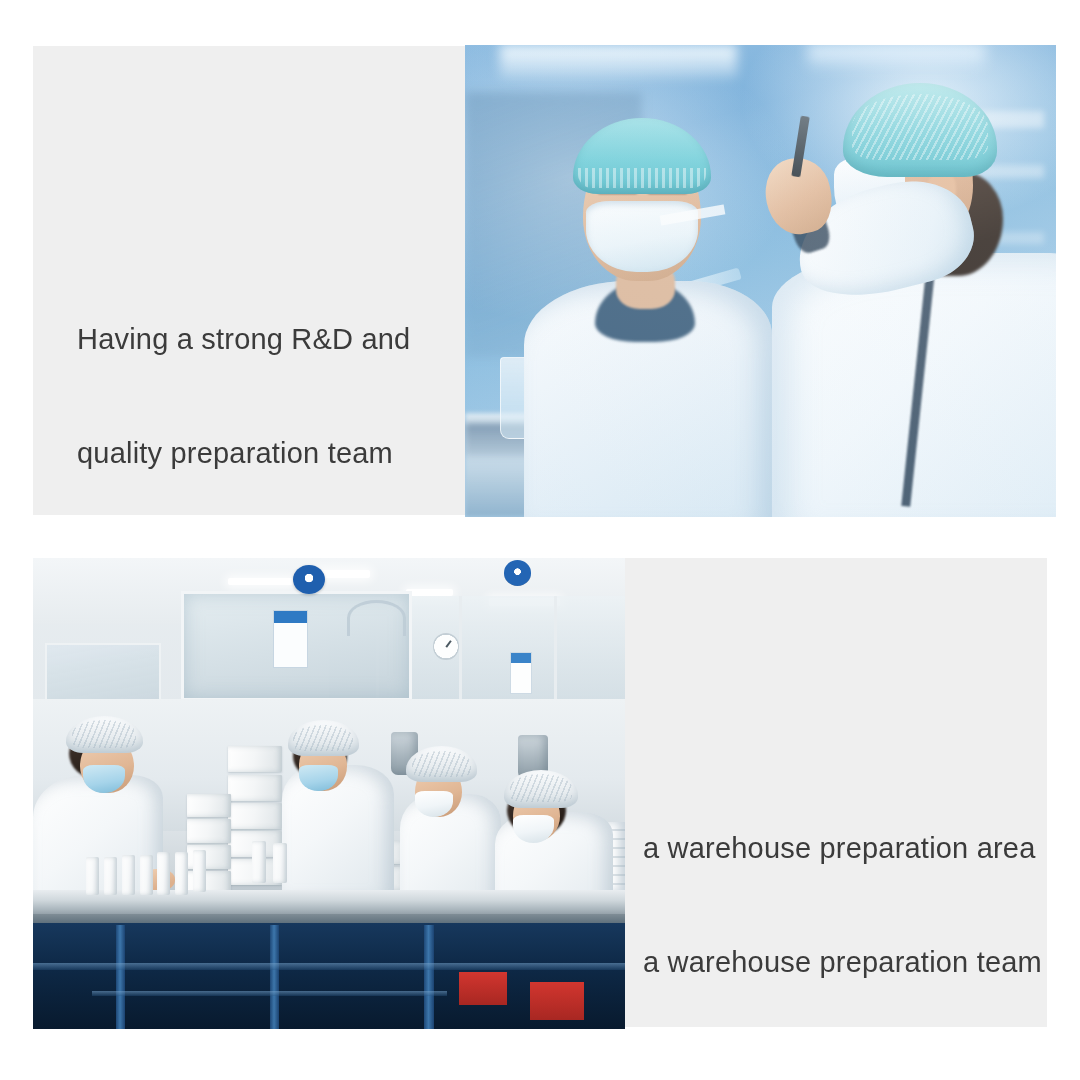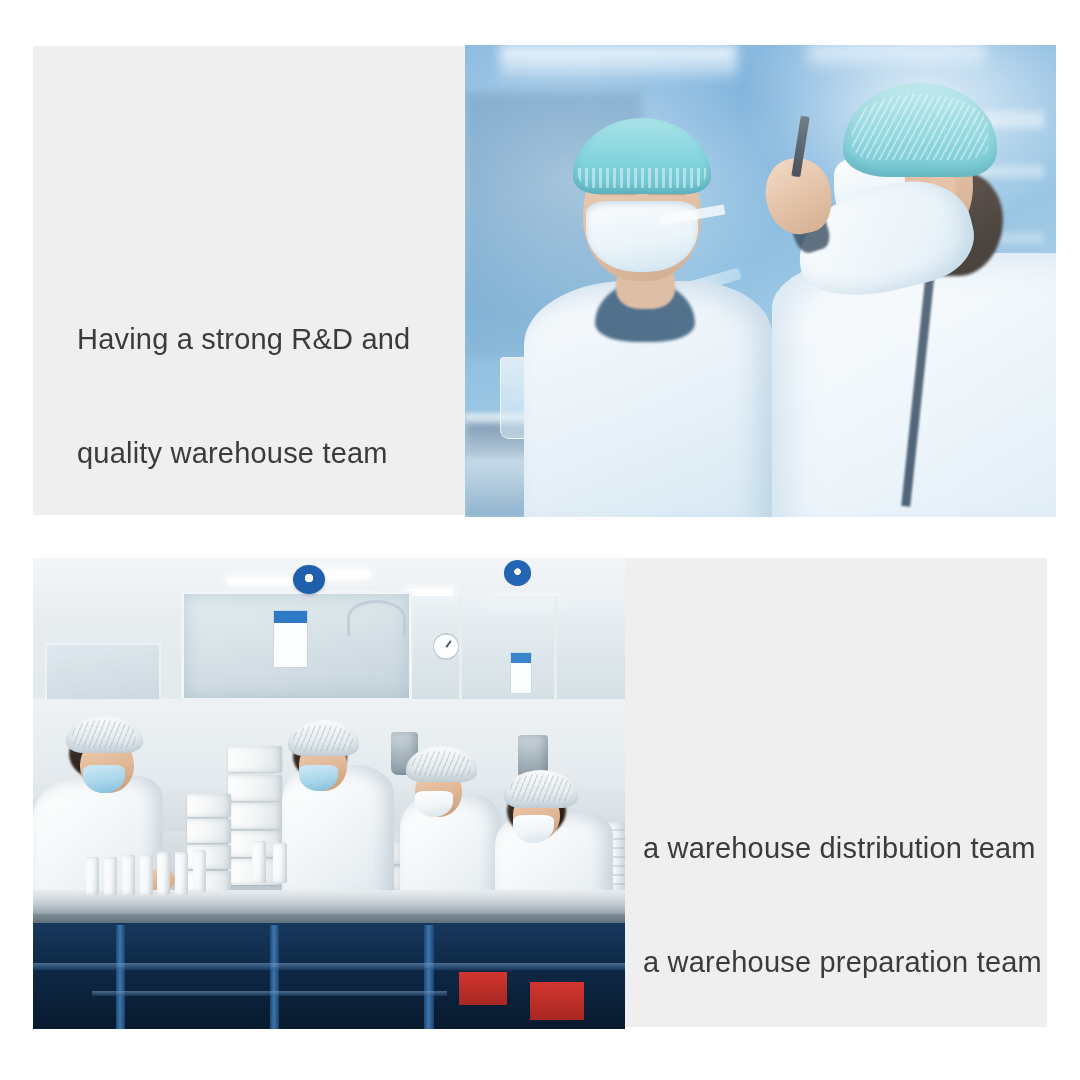--- a/index.html
+++ b/index.html
@@ -461,21 +461,21 @@
     <div class="wB-arm"></div>
     <div class="wB-cuff"></div>
     <div class="wB-hand"></div>
     <div class="tweezer"></div>
 
     <div class="photo-haze"></div>
   </div>
 
   <div class="caption" id="top-caption">
     <span class="line">Having a strong R&amp;D and</span>
-    <span class="line">quality warehouse team</span>
+    <span class="line">quality preparation team</span>
   </div>
 
   <div class="panel" id="bottom-panel"></div>
 
   <div class="photo" id="bottom-photo">
     <div class="wh-bg"></div>
     <div class="wh-ceiling"></div>
     <div class="wh-ceil-light" style="left:33%; top:4.2%; width:11%;"></div>
     <div class="wh-ceil-light" style="left:48%; top:2.6%; width:9%;"></div>
     <div class="wh-ceil-light" style="left:63%; top:6.5%; width:8%;"></div>
@@ -554,17 +554,17 @@
     <div class="wh-leg" style="left:14%; top:78%; width:1.6%; height:22%;"></div>
     <div class="wh-leg" style="left:40%; top:78%; width:1.6%; height:22%;"></div>
     <div class="wh-leg" style="left:66%; top:78%; width:1.8%; height:22%;"></div>
     <div class="wh-beam" style="left:0%; top:86%; width:100%; height:1.4%;"></div>
     <div class="wh-beam" style="left:10%; top:92%; width:60%; height:1%;"></div>
     <div class="wh-red" style="left:72%; top:88%; width:8%; height:7%;"></div>
     <div class="wh-red" style="left:84%; top:90%; width:9%; height:8%;"></div>
   </div>
 
   <div class="caption" id="bottom-caption">
-    <span class="line">a warehouse distribution team</span>
+    <span class="line">a warehouse preparation area</span>
     <span class="line">a warehouse preparation team</span>
   </div>
 
 </div>
 
 </body></html>

